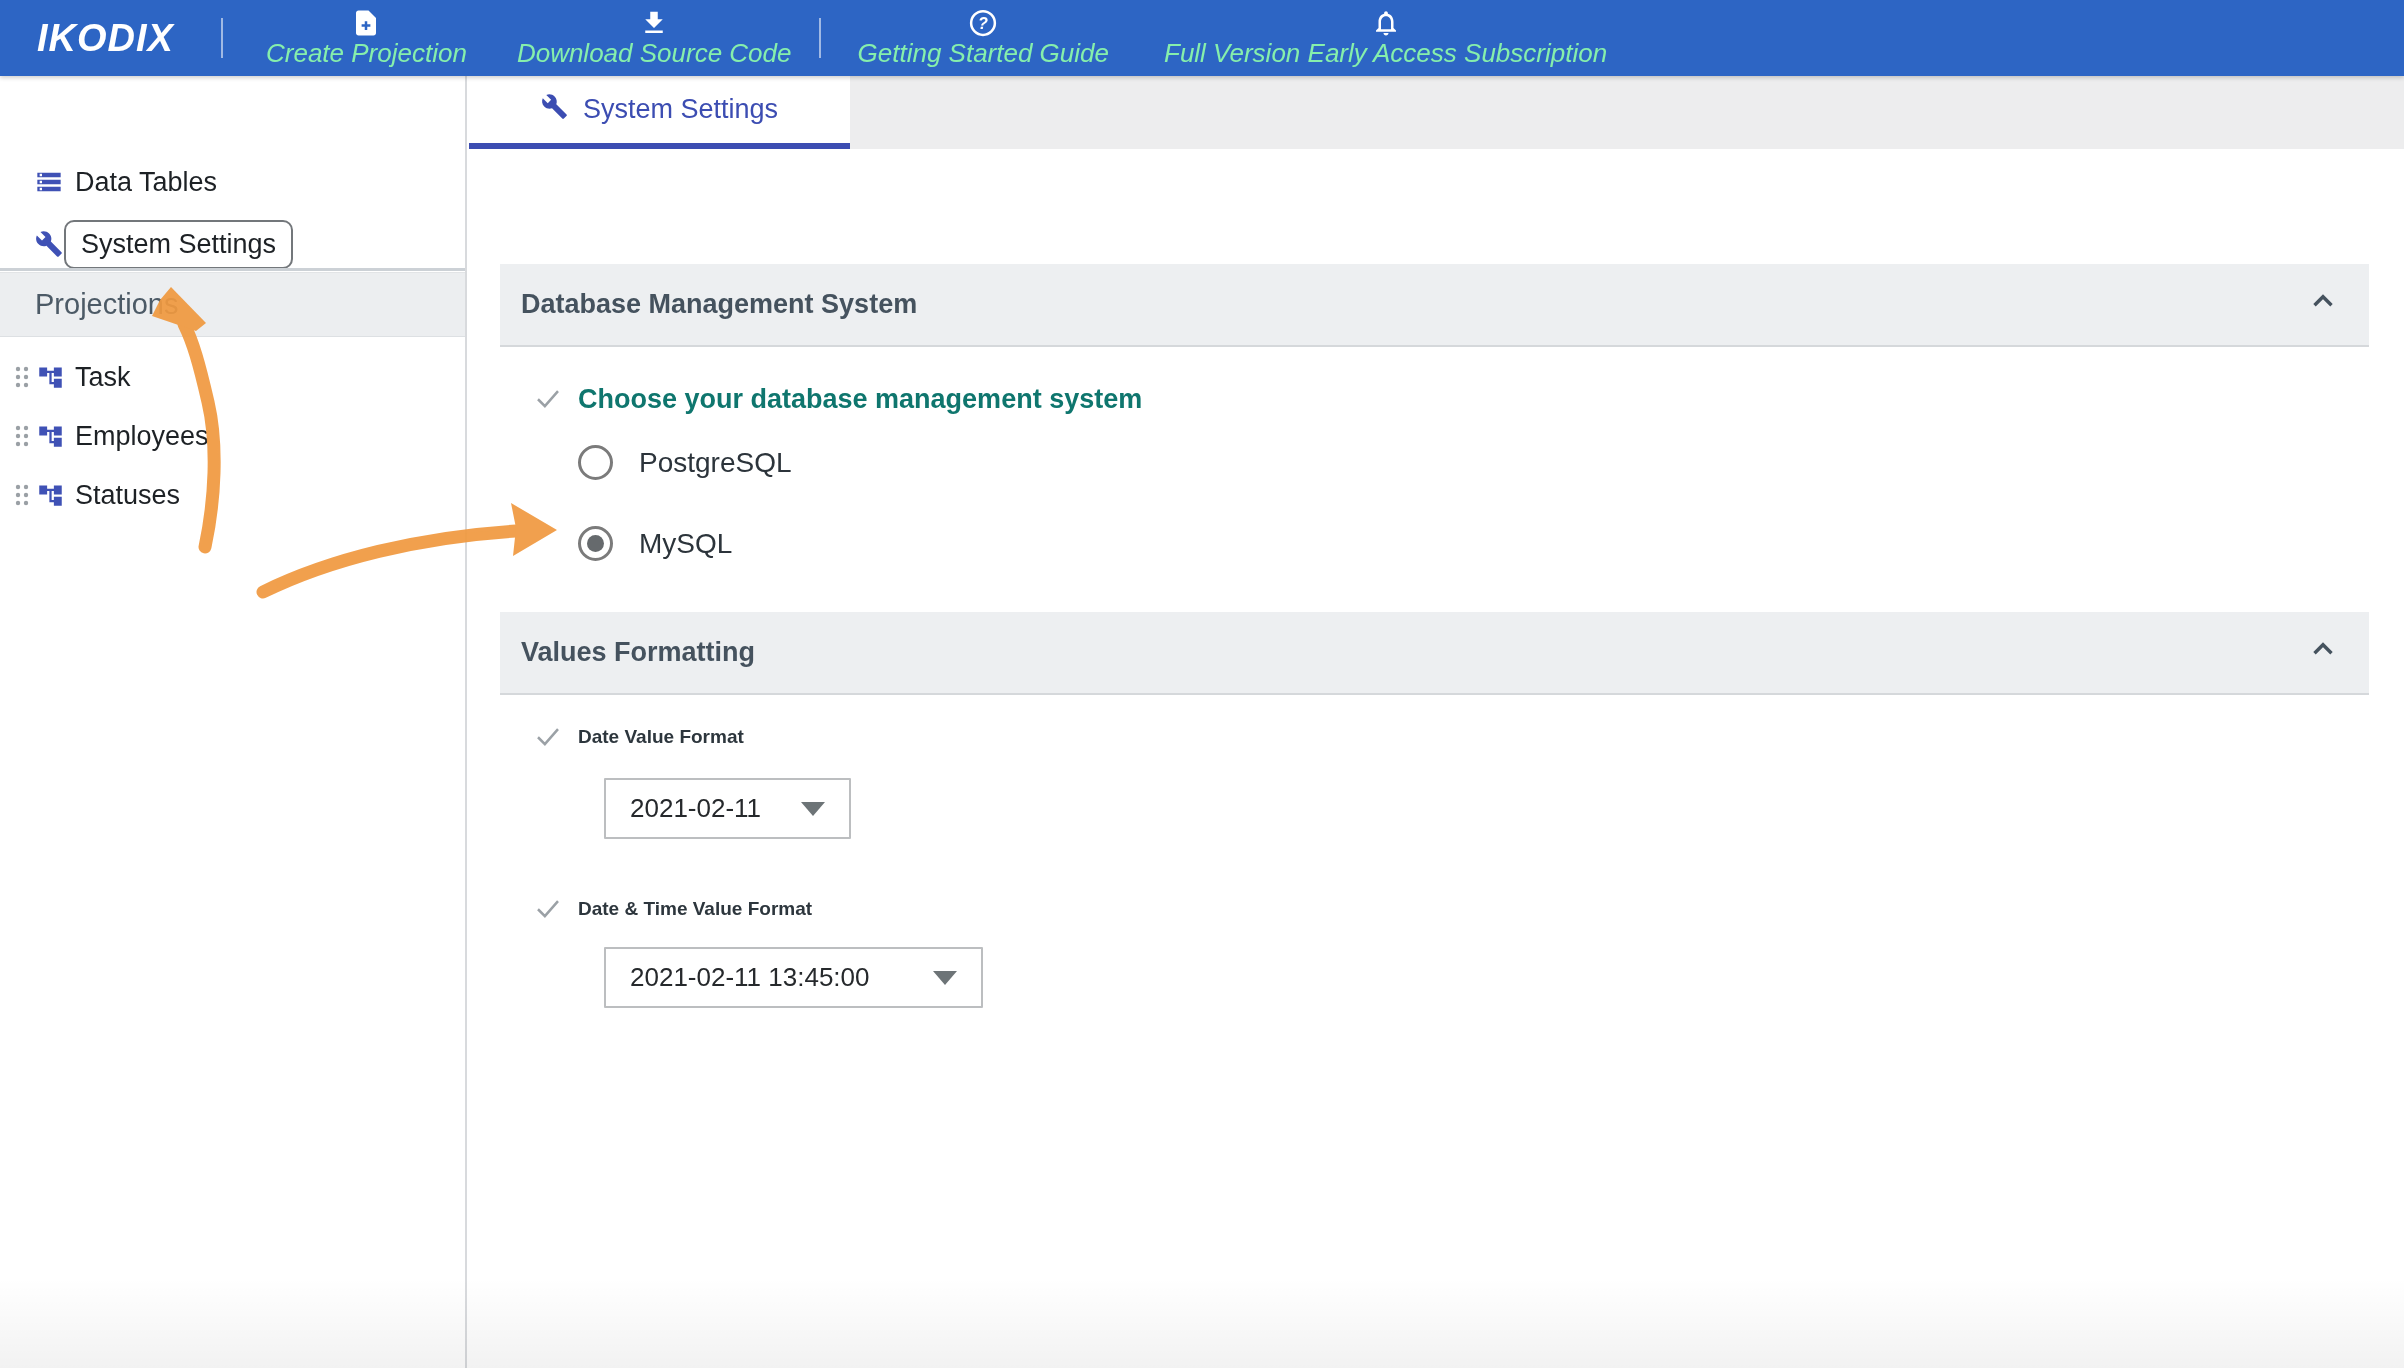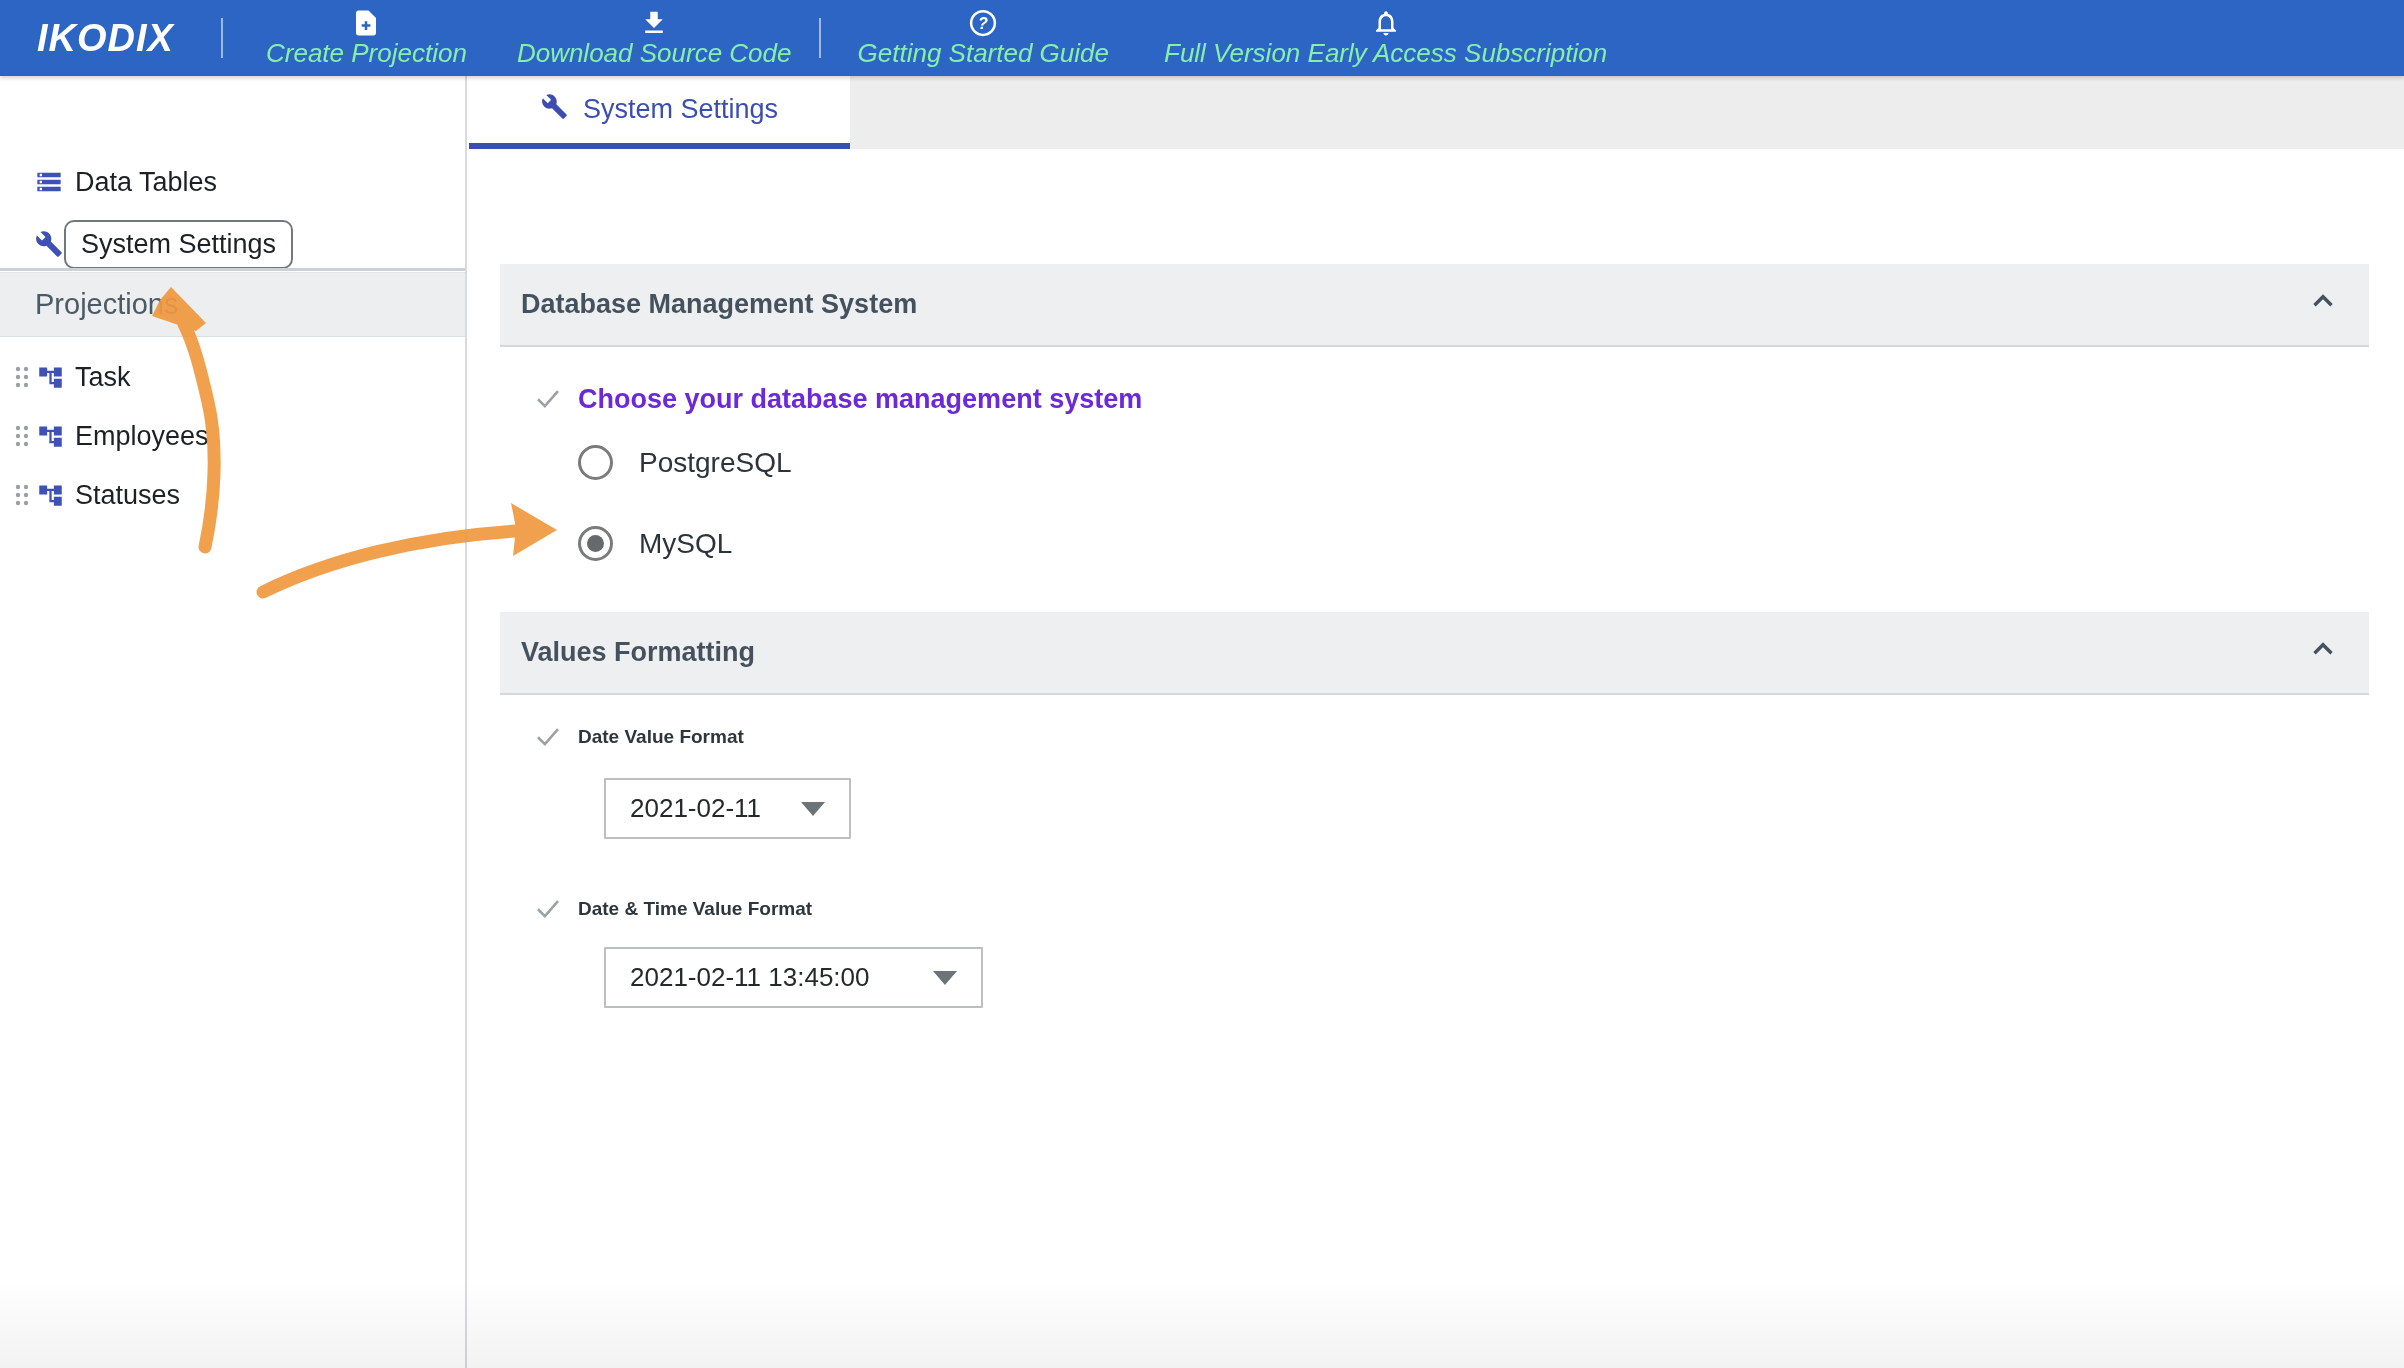--- a/index.html
+++ b/index.html
@@ -53,21 +53,21 @@
   .panel { position:absolute; left:500px; width:1869px; background:#fff; }
   .p1 { top:264px; } .p2 { top:612px; }
   .panel-band { position:relative; height:83px; background:#edeff1;
                 border-bottom:2px solid #d5d8db; display:flex; align-items:center;
                 padding-left:21px; color:#45525e; font-size:27px; font-weight:bold;
                 cursor:pointer; }
   .band-chevron { position:absolute; right:28px; top:20px; width:36px; height:34px; }
 
   .q-row { margin-top:36px; display:flex; align-items:flex-start; padding-left:33px; }
   .check-icon { width:30px; height:30px; margin-right:15px; flex:0 0 auto; }
-  .q-text { font-size:27px; font-weight:bold; color:#6d28d9; line-height:32px; }
+  .q-text { font-size:27px; font-weight:bold; color:#0f766e; line-height:32px; }
   .field-label { font-size:19px; font-weight:bold; color:#2d363d; line-height:32px; }
 
   .radio-row { display:flex; align-items:center; padding-left:78px; cursor:pointer; }
   .rr-pg { margin-top:30px; } .rr-my { margin-top:46px; }
   .radio-outer { width:35px; height:35px; border:3px solid #7b7b7b; border-radius:50%;
                  display:flex; align-items:center; justify-content:center; background:#fff; }
   .radio-dot { width:17px; height:17px; border-radius:50%; background:#666a6d; }
   .radio-label { margin-left:26px; font-size:28px; color:#2c343b; }
 
   .dropdown { margin-left:104px; height:61px; border:2px solid #bcbec0; border-radius:1px;

